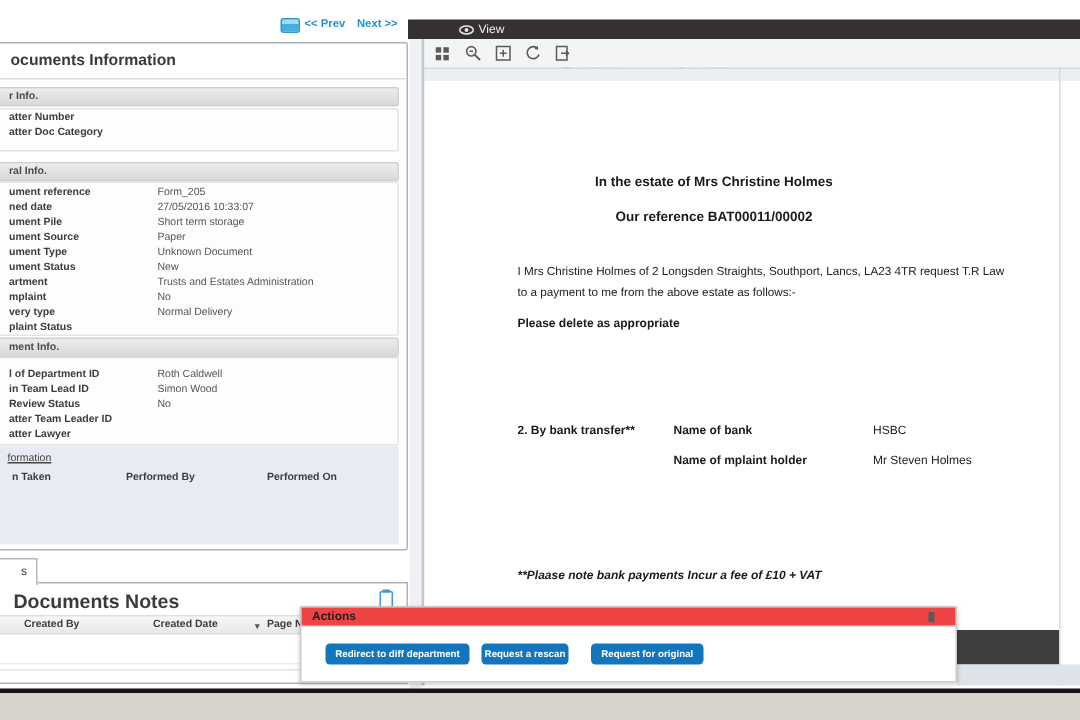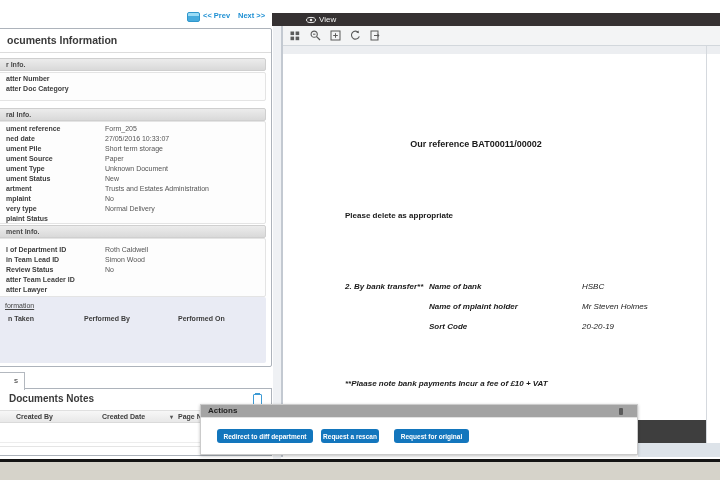--- a/index.html
+++ b/index.html
@@ -32,21 +32,21 @@
   .action-link { position:absolute; left:10px; top:273px; font-size:7px; color:#444; text-decoration:underline; cursor:pointer; }
   .acol { position:absolute; top:286px; font-size:7px; font-weight:bold; color:#3c3c3c; }
   .ac1 { left:13px; } .ac2 { left:89px; } .ac3 { left:183px; }
 
   
   .notes-tab { position:absolute; left:-6px; top:372px; width:31px; height:18px; background:#fff;
     border:1px solid #b3b8bf; border-bottom:none; z-index:3; font-size:8px; color:#333;
     text-align:right; padding:3px 6px 0 0; }
   .notes-panel { position:absolute; left:-6px; top:388px; width:278px; height:68px;
     background:#fff; border:1px solid #adb3bb; z-index:2; }
-  .notes-title { position:absolute; left:14px; top:4px; font-size:10px; font-weight:bold; color:#3a3a3a;text-align:center; }
+  .notes-title { position:absolute; left:14px; top:4px; font-size:13px; font-weight:bold; color:#3a3a3a;text-align:center; }
   .clipboard { position:absolute; left:258px; top:5px; width:9px; height:11px; border:1px solid #3d9bd5;
     border-radius:1px; background:#fff; cursor:pointer; }
   .clipboard::before { content:""; position:absolute; left:1px; top:-2px; width:5px; height:2px; background:#3d9bd5; }
   .notes-head { position:absolute; left:1px; right:1px; top:21px; height:13px;
     background:linear-gradient(#f7f7f7,#e8e8e8); border-top:1px solid #e0e0e0; border-bottom:1px solid #dadada; }
   .ncol { position:absolute; top:2px; font-size:7px; font-weight:bold; color:#3c3c3c; cursor:pointer; }
   .nc1 { left:20px; } .nc2 { left:106px; } .nsort { left:174px; font-size:6px; color:#555; } .nc3 { left:182px; }
   .nline1 { position:absolute; left:1px; right:1px; top:53px; border-top:1px solid #ededed; }
   .nline2 { position:absolute; left:1px; right:1px; top:57px; border-top:1px solid #e5e5e5; }
 
@@ -72,31 +72,31 @@
 
   
   .doc-h { position:absolute; left:345px; width:262px; text-align:center; font-weight:bold; font-size:9px; color:#1a1a1a; }
   .doc-h1 { top:116px; } .doc-h2 { top:139px; }
   .doc-body { position:absolute; left:345px; top:174px; width:328px; font-size:7.8px; line-height:14px; color:#222; }
   .doc-instruction { position:absolute; left:345px; top:211px; font-size:8px; font-weight:bold; color:#1a1a1a;text-align:right; }
   .strike-row { position:absolute; left:345px; top:246px; width:373px; height:11px; display:flex; align-items:flex-end; }
   .strike-row::after { content:""; position:absolute; left:0; right:1px; top:6px; border-top:1px solid #3c3c3c; }
   .opt1 { font-size:8px; font-weight:bold; color:#1a1a1a; white-space:nowrap; }
   .leader { flex:1; height:9px; margin:0 0 2px 2px; border-bottom:1px dotted #6e6e6e; }
-  .bank-row { position:absolute; left:345px; width:340px; height:12px; font-size:8px; color:#1a1a1a;font-style:italic; }
+  .bank-row { position:absolute; left:345px; width:340px; height:12px; font-size:8px; color:#1a1a1a; }
   .br1 { top:282px; } .br2 { top:302px; } .br3 { top:322px; } .br4 { top:342px; }
   .bank-row .opt2 { position:absolute; left:0; font-weight:bold; }
-  .bank-row .blbl { position:absolute; left:84px; font-weight:bold; }
+  .bank-row .blbl { position:absolute; left:104px; font-weight:bold; }
   .bank-row .bval { position:absolute; left:237px; font-weight:normal; color:#222; }
   .doc-footnote { position:absolute; left:345px; top:379px; font-size:8px; font-weight:bold; font-style:italic; color:#1a1a1a; }
 
   
   .actions-panel { position:absolute; left:200px; top:404px; width:438px; height:51px; background:#fff;
     border:1px solid #cbcbcb; box-shadow:0 1px 3px rgba(0,0,0,.25); z-index:5; }
-  .actions-head { height:13px; background:#a3a3a3; border-bottom:1px solid #e2e2e2;
+  .actions-head { height:13px; background:#ef4444; border-bottom:1px solid #e2e2e2;
     font-size:8px; font-weight:bold; color:#222; padding:1px 0 0 7px; position:relative; }
   .pin { position:absolute; right:14px; top:3px; width:4px; height:7px; background:#5a5a5a; border-radius:1px; }
   .act-btn { position:absolute; top:24px; height:14px; background:#1376bd; color:#fff; border:none; border-radius:3px;
     font-family:"Liberation Sans",sans-serif; font-size:6.5px; font-weight:bold; cursor:pointer;
     display:flex; align-items:center; justify-content:center; white-space:nowrap; }
   .ab1 { left:16px; width:96px; } .ab2 { left:120px; width:58px; } .ab3 { left:193px; width:75px; }
 
   
   .black-bar { position:absolute; left:0; top:459px; width:720px; height:3px; background:#141414; }
   .desk { position:absolute; left:0; top:462px; width:720px; height:18px; background:#d6d3ca; }
@@ -283,37 +283,35 @@
           <path d="M4 5.5 L9 5.5 M7.3 3.8 L9 5.5 L7.3 7.2" fill="none" stroke="#5a5a5a" stroke-width="1"></path>
         </svg>
     </span>
   </div>
   <div class="icon-bar-divider"></div>
   <div class="viewer-gap"></div>
 
   <div class="page"></div>
   <div class="vscroll-line"></div>
 
+  <div class="doc-h doc-h1">In the estate of Mrs Christine Holmes</div>
   <div class="doc-h doc-h2">Our reference BAT00011/00002</div>
+  <div class="doc-body">I Mrs Christine Holmes of 2 Longsden Straights, Southport, Lancs, LA23 4TR request T.R Law to a payment to me from the above estate as follows:-</div>
   <div class="doc-instruction">Please delete as appropriate</div>
 
 
   <div class="bank-row br1">
     <span class="opt2">2. By bank transfer**</span>
     <span class="blbl">Name of bank</span>
     <span class="bval">HSBC</span>
   </div>
   <div class="bank-row br2">
     <span class="blbl">Name of mplaint holder</span>
     <span class="bval">Mr Steven Holmes</span>
   </div>
-  <div class="bank-row br3">
-    <span class="blbl">Sort Code</span>
-    <span class="bval">20-20-19</span>
-  </div>
 
   <div class="doc-footnote">**Plaase note bank payments Incur a fee of £10 + VAT</div>
 
   <div class="dark-block"></div>
   <div class="hscroll"></div>
 
   <div class="actions-panel">
     <div class="actions-head">
       <span>Actions</span>
       <span class="pin"></span>

